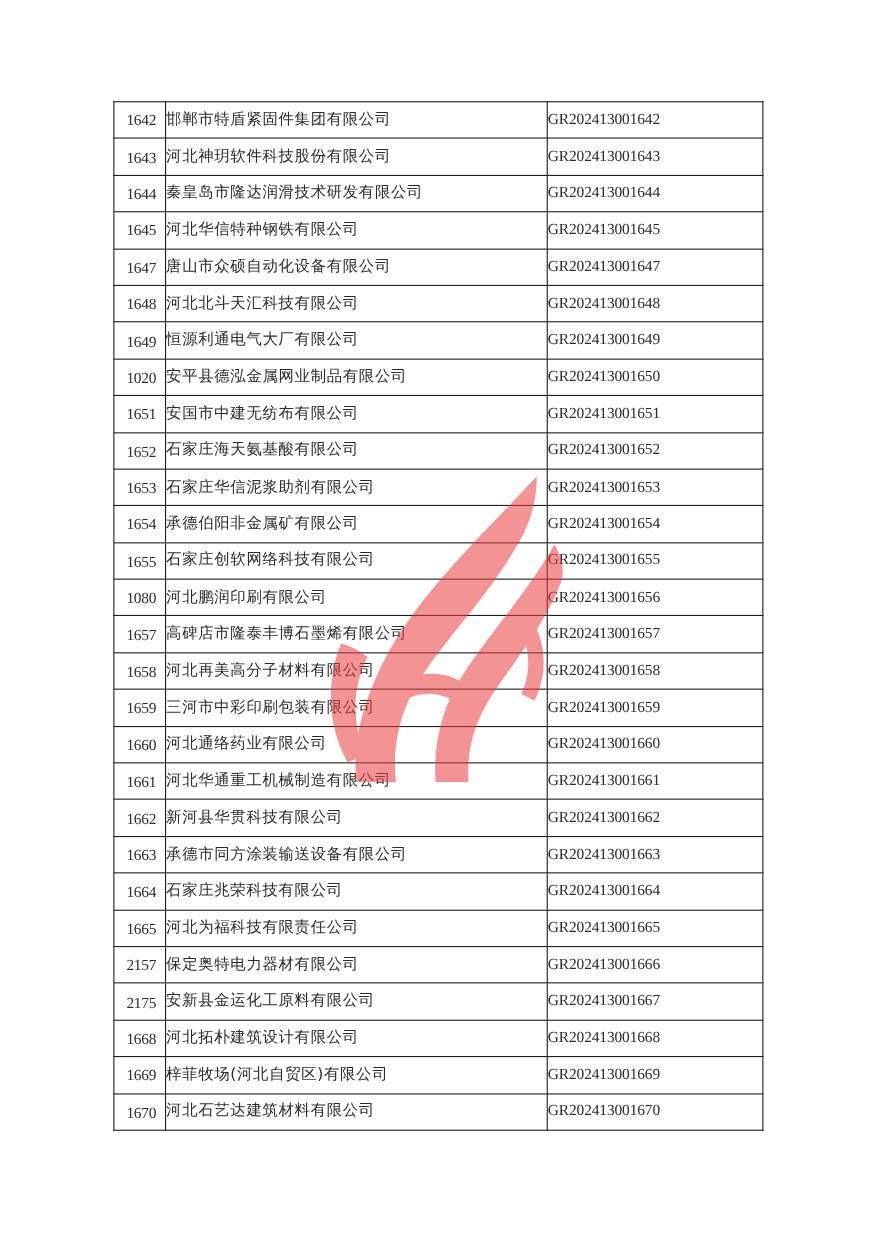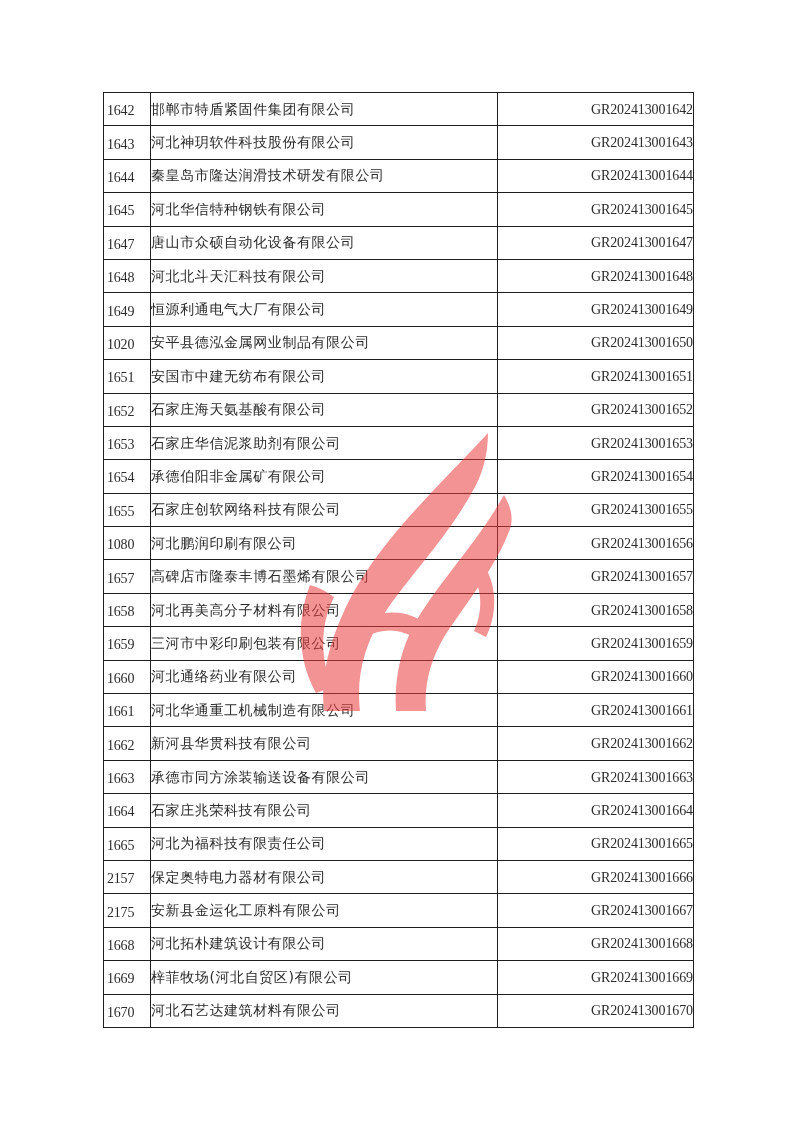--- a/index.html
+++ b/index.html
@@ -34,37 +34,37 @@
       border: 1.3px solid #1e1e1e;
       height: 29.4px;
       padding: 0;
       font-size: 14px;
       line-height: 29px;
       white-space: nowrap;
       overflow: hidden;
     }
     td.c-no {
       width: 43px;
-      text-align: left;
+      text-align: center;
       padding-left: 3px !important;
       font-family: "Liberation Serif", "DejaVu Serif", serif;
       font-size: 14.5px;
       letter-spacing: -0.2px;
       padding-top: 3px !important;
     }
     td.c-name {
       width: 346px;
       text-align: left;
       font-family: "DejaVu Sans", "Liberation Sans", sans-serif;
       font-size: 14.5px;
       letter-spacing: 0.6px;
     }
     td.c-code {
       width: 195px;
-      text-align: right;
+      text-align: left;
       font-family: "Liberation Serif", "DejaVu Serif", serif;
       font-size: 14.5px;
       letter-spacing: -0.1px;
     }
     .watermark {
       position: absolute;
       left: 290px;
       top: 425px;
       width: 240px;
       height: 290px;

